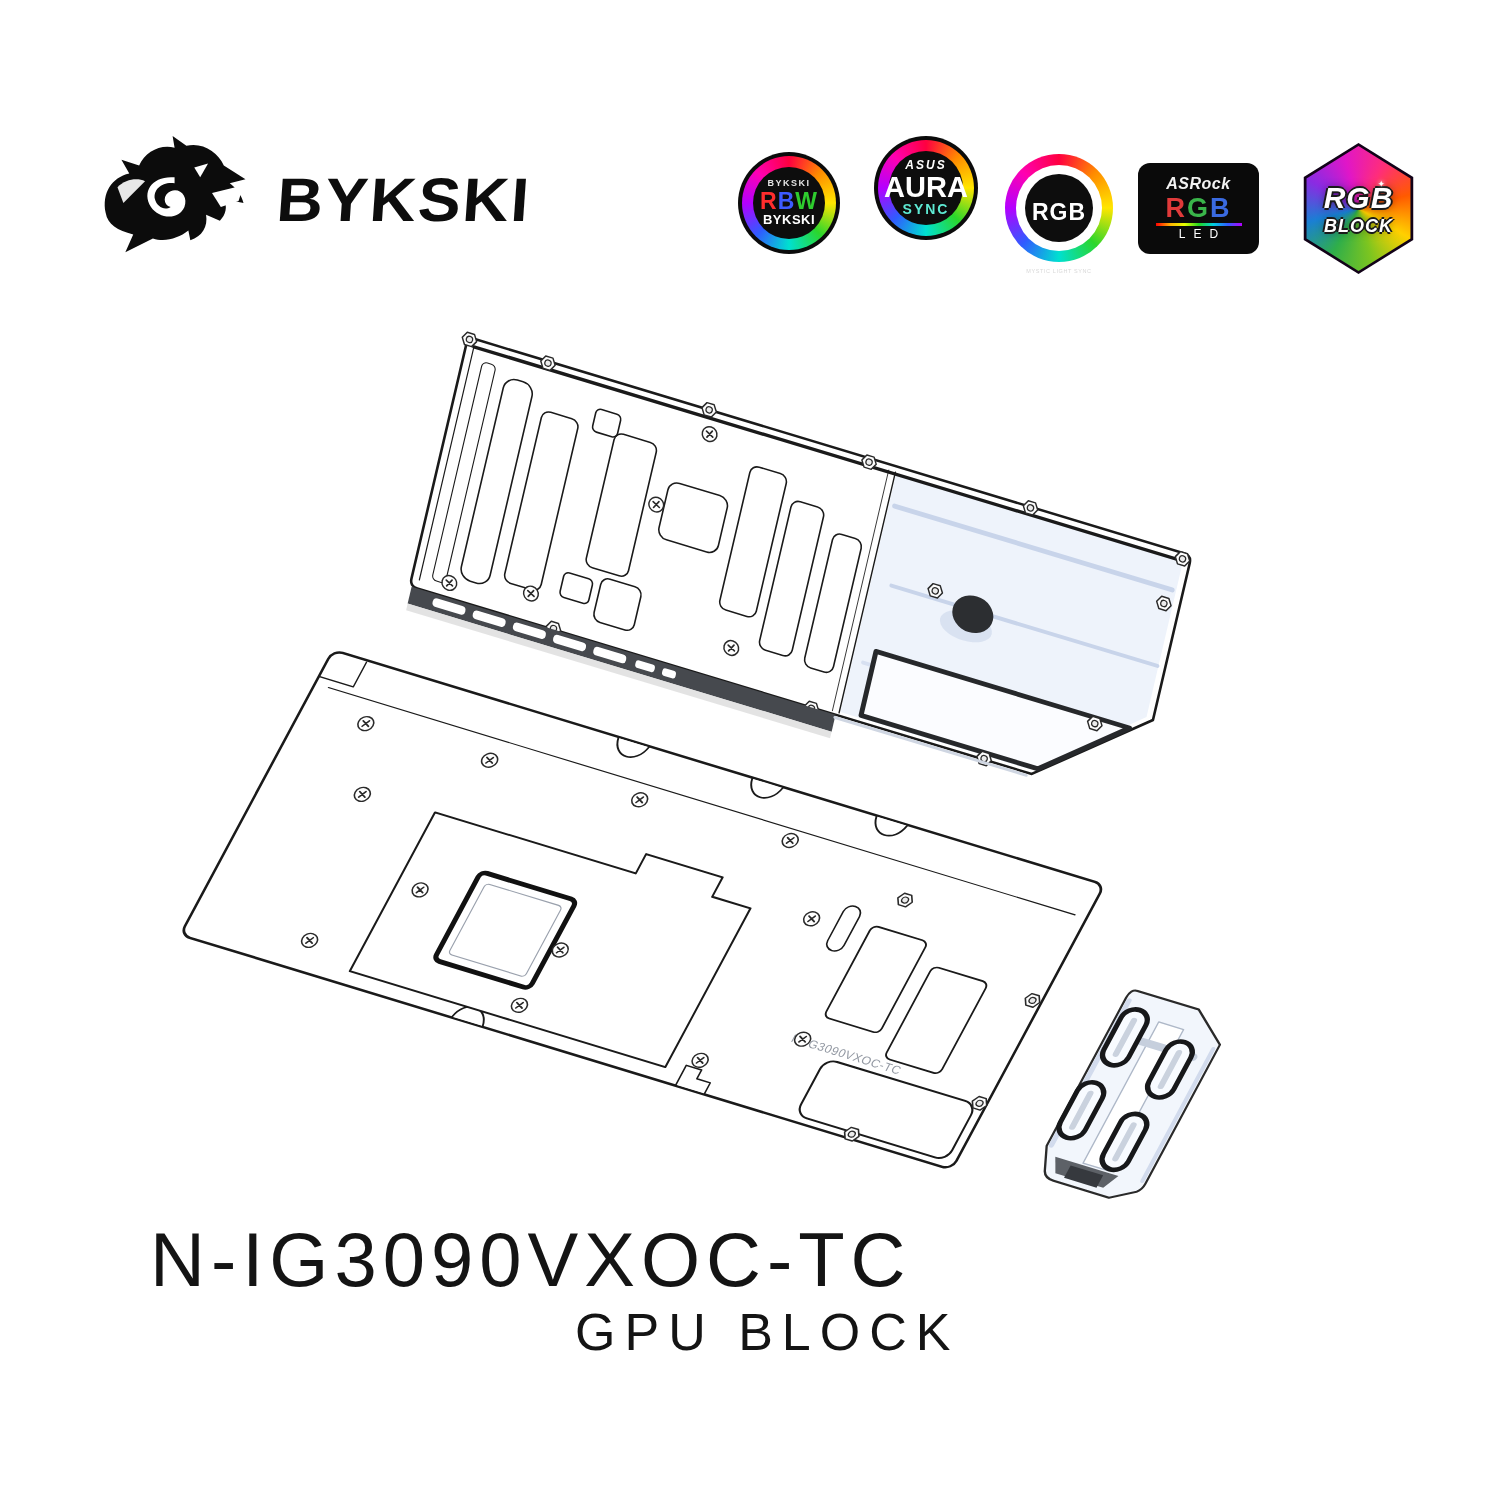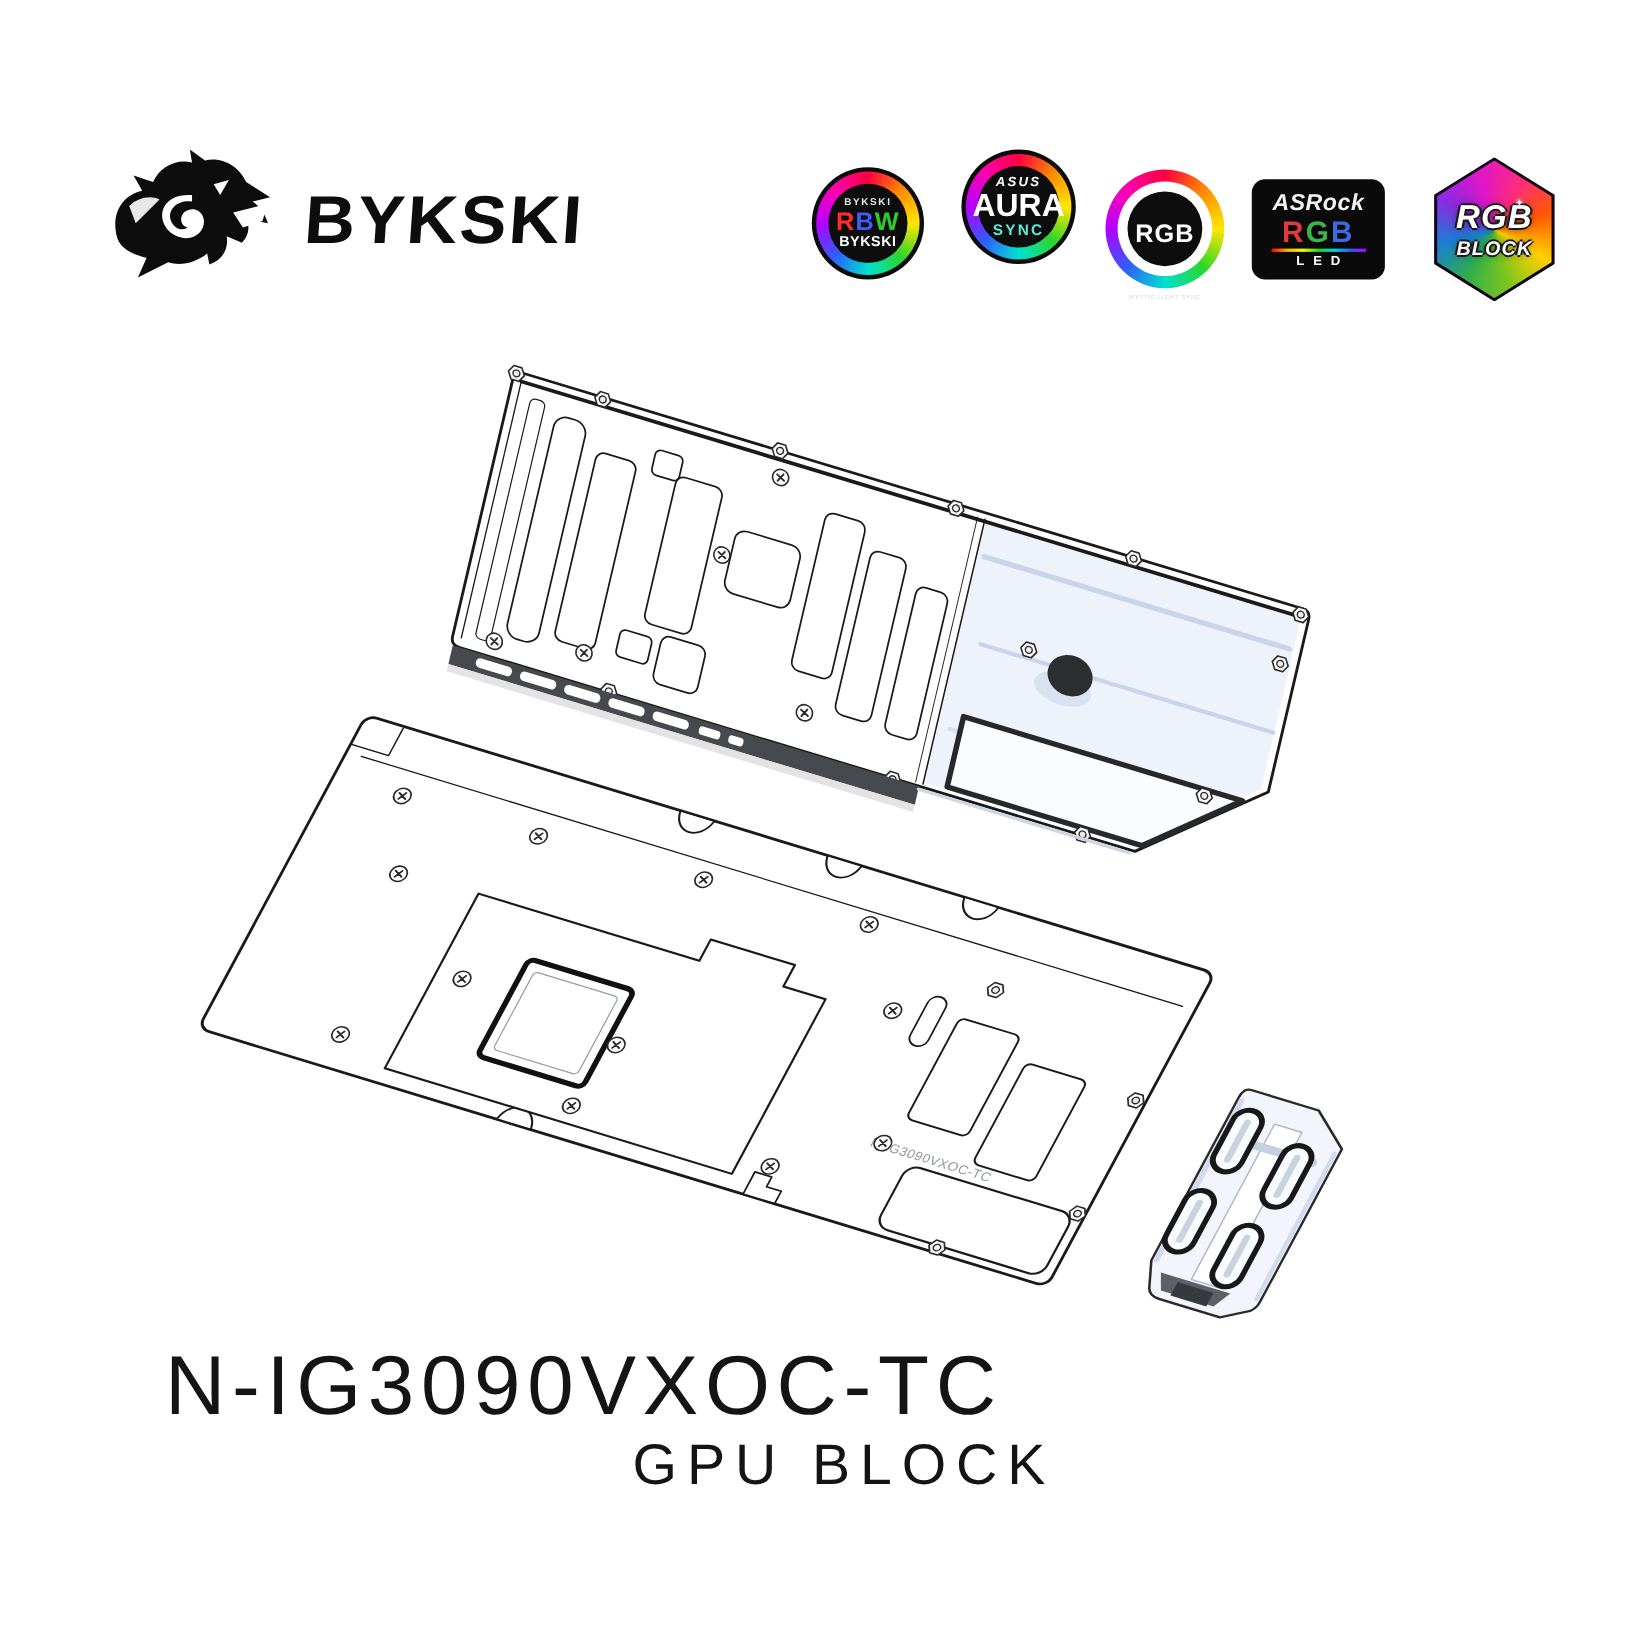--- a/index.html
+++ b/index.html
@@ -33,25 +33,25 @@
   .aura-sub{font-size:14px;font-weight:600;color:#5eead4;letter-spacing:2px;}
   .msi{left:1005px;top:154px;width:108px;height:108px;background:transparent;}
   .msi .ring{inset:0;}
   .msi .white-ring{position:absolute;inset:11px;border-radius:50%;background:#fff;}
   .msi .core{inset:20px;gap:44px;}
   .msi-brand{font-size:14px;font-weight:700;font-style:italic;color:#fff;}
   .msi-main{font-size:23px;font-weight:800;color:#fff;letter-spacing:1px;}
   .msi-sub{font-size:5.5px;color:#d8d8d8;letter-spacing:.6px;}
   .asrock{left:1138px;top:163px;width:121px;height:91px;border-radius:12px;background:#0a0a0a;
     display:flex;flex-direction:column;align-items:center;justify-content:center;line-height:1.05;}
-  .asrock-brand{font-size:21px;font-weight:800;font-style:italic;color:#f2f2f2;letter-spacing:.5px;}
+  .asrock-brand{font-size:16px;font-weight:800;font-style:italic;color:#f2f2f2;letter-spacing:.5px;}
   .asrock-main{font-size:27px;font-weight:800;letter-spacing:2px;margin-top:1px;}
   .asrock-line{width:86px;height:3px;margin:1px 0 2px 0;
     background:linear-gradient(90deg,#ff0000,#ffb400,#e6ff00,#21d421,#00cfe0,#2f5cff,#b400ff);}
-  .asrock-sub{font-size:12px;font-weight:700;color:#fff;letter-spacing:8px;margin-left:8px;}
+  .asrock-sub{font-size:12px;font-weight:400;color:#fff;letter-spacing:8px;margin-left:8px;}
   .fusion{left:1299px;top:143px;width:119px;height:131px;
     clip-path:polygon(50% 0,96% 26%,96% 74%,50% 100%,4% 74%,4% 26%);background:#120218;}
   .fusion-inner{position:absolute;inset:3px;
     clip-path:polygon(50% 0,96% 26%,96% 74%,50% 100%,4% 74%,4% 26%);
     background:conic-gradient(from 210deg,#2fae4a,#1a7fd4,#8a2be2,#e016c8,#ff2d7a,#ff5a00,#ffd000,#7ec51f,#2fae4a);
     display:flex;flex-direction:column;align-items:center;justify-content:center;line-height:1;}
   .fusion-main{font-size:30px;font-weight:800;font-style:italic;color:#fff;letter-spacing:1px;
     text-shadow:-2px 0 #1a1a1a,2px 0 #1a1a1a,0 -2px #1a1a1a,0 2px #1a1a1a,0 0 8px rgba(0,0,0,.55);}
   .fusion-sub{font-size:18px;font-weight:800;font-style:italic;color:#fff;letter-spacing:1px;margin-top:4px;
     text-shadow:-2px 0 #1a1a1a,2px 0 #1a1a1a,0 -2px #1a1a1a,0 2px #1a1a1a,0 0 8px rgba(0,0,0,.55);}

